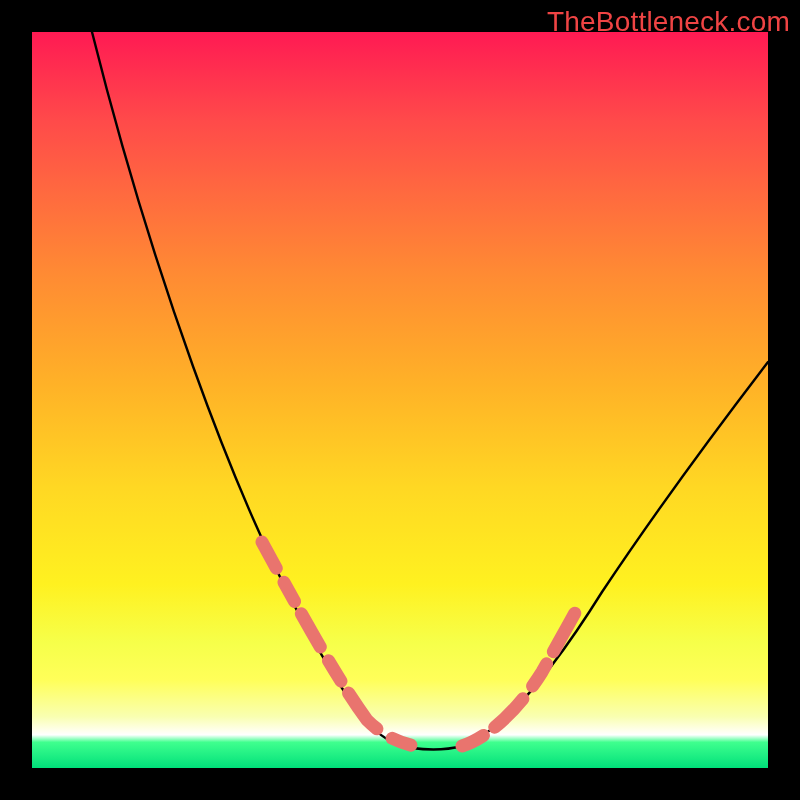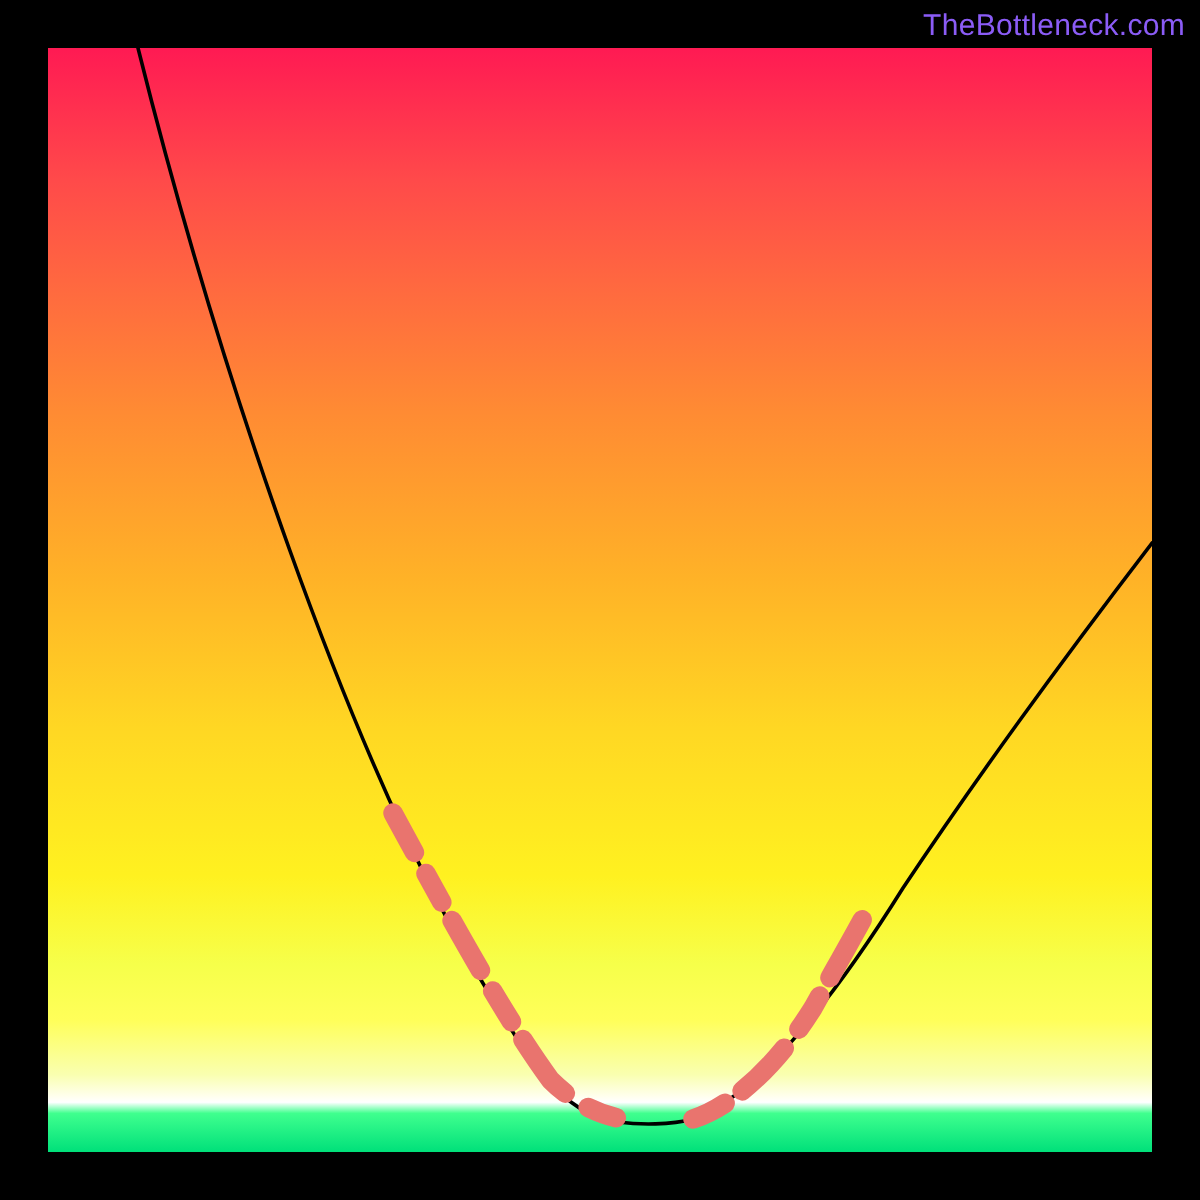--- a/index.html
+++ b/index.html
@@ -31,22 +31,22 @@
       #ffffef 95%,
       #ffffff 95.5%,
       #3fff8e 96.5%,
       #00e07a 100%
     );
   }
   .watermark {
     position: absolute;
     top: 6px;
     right: 10px;
-    color: #8b5cf6;
-    font-size: 20px;
+    color: #ef4444;
+    font-size: 28px;
     font-weight: 500;
     letter-spacing: 0.2px;
     user-select: none;
   }
   svg.curves {
     position: absolute;
     left: 0;
     top: 0;
     width: 736px;
     height: 736px;

